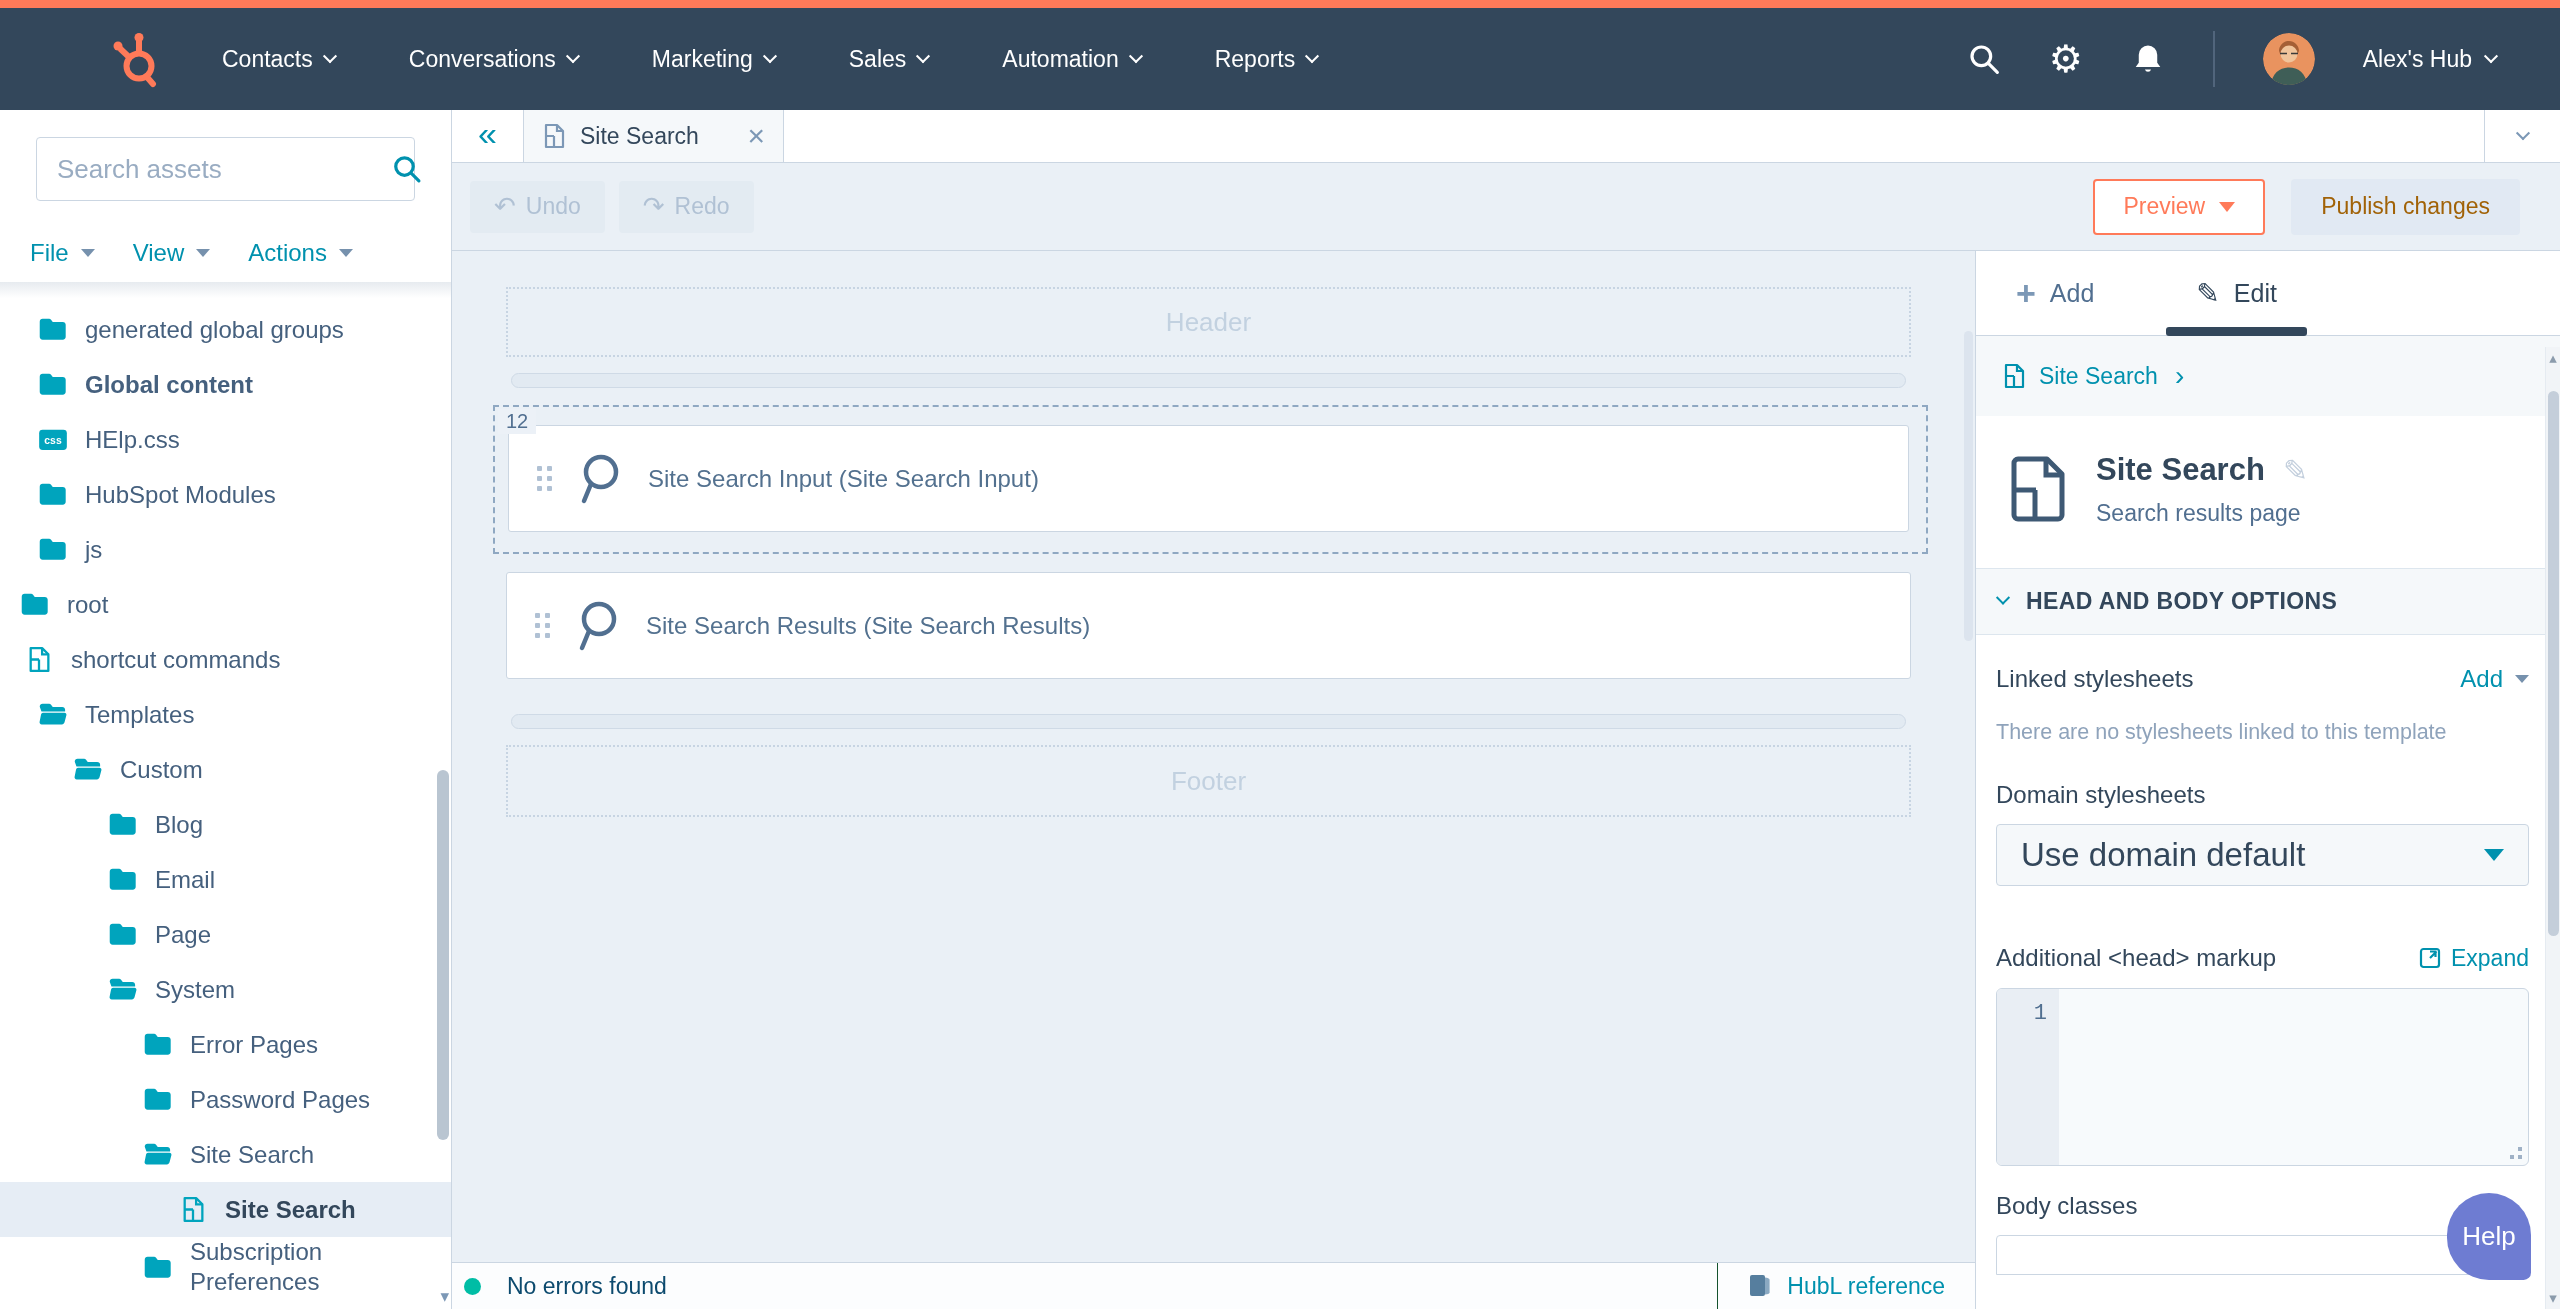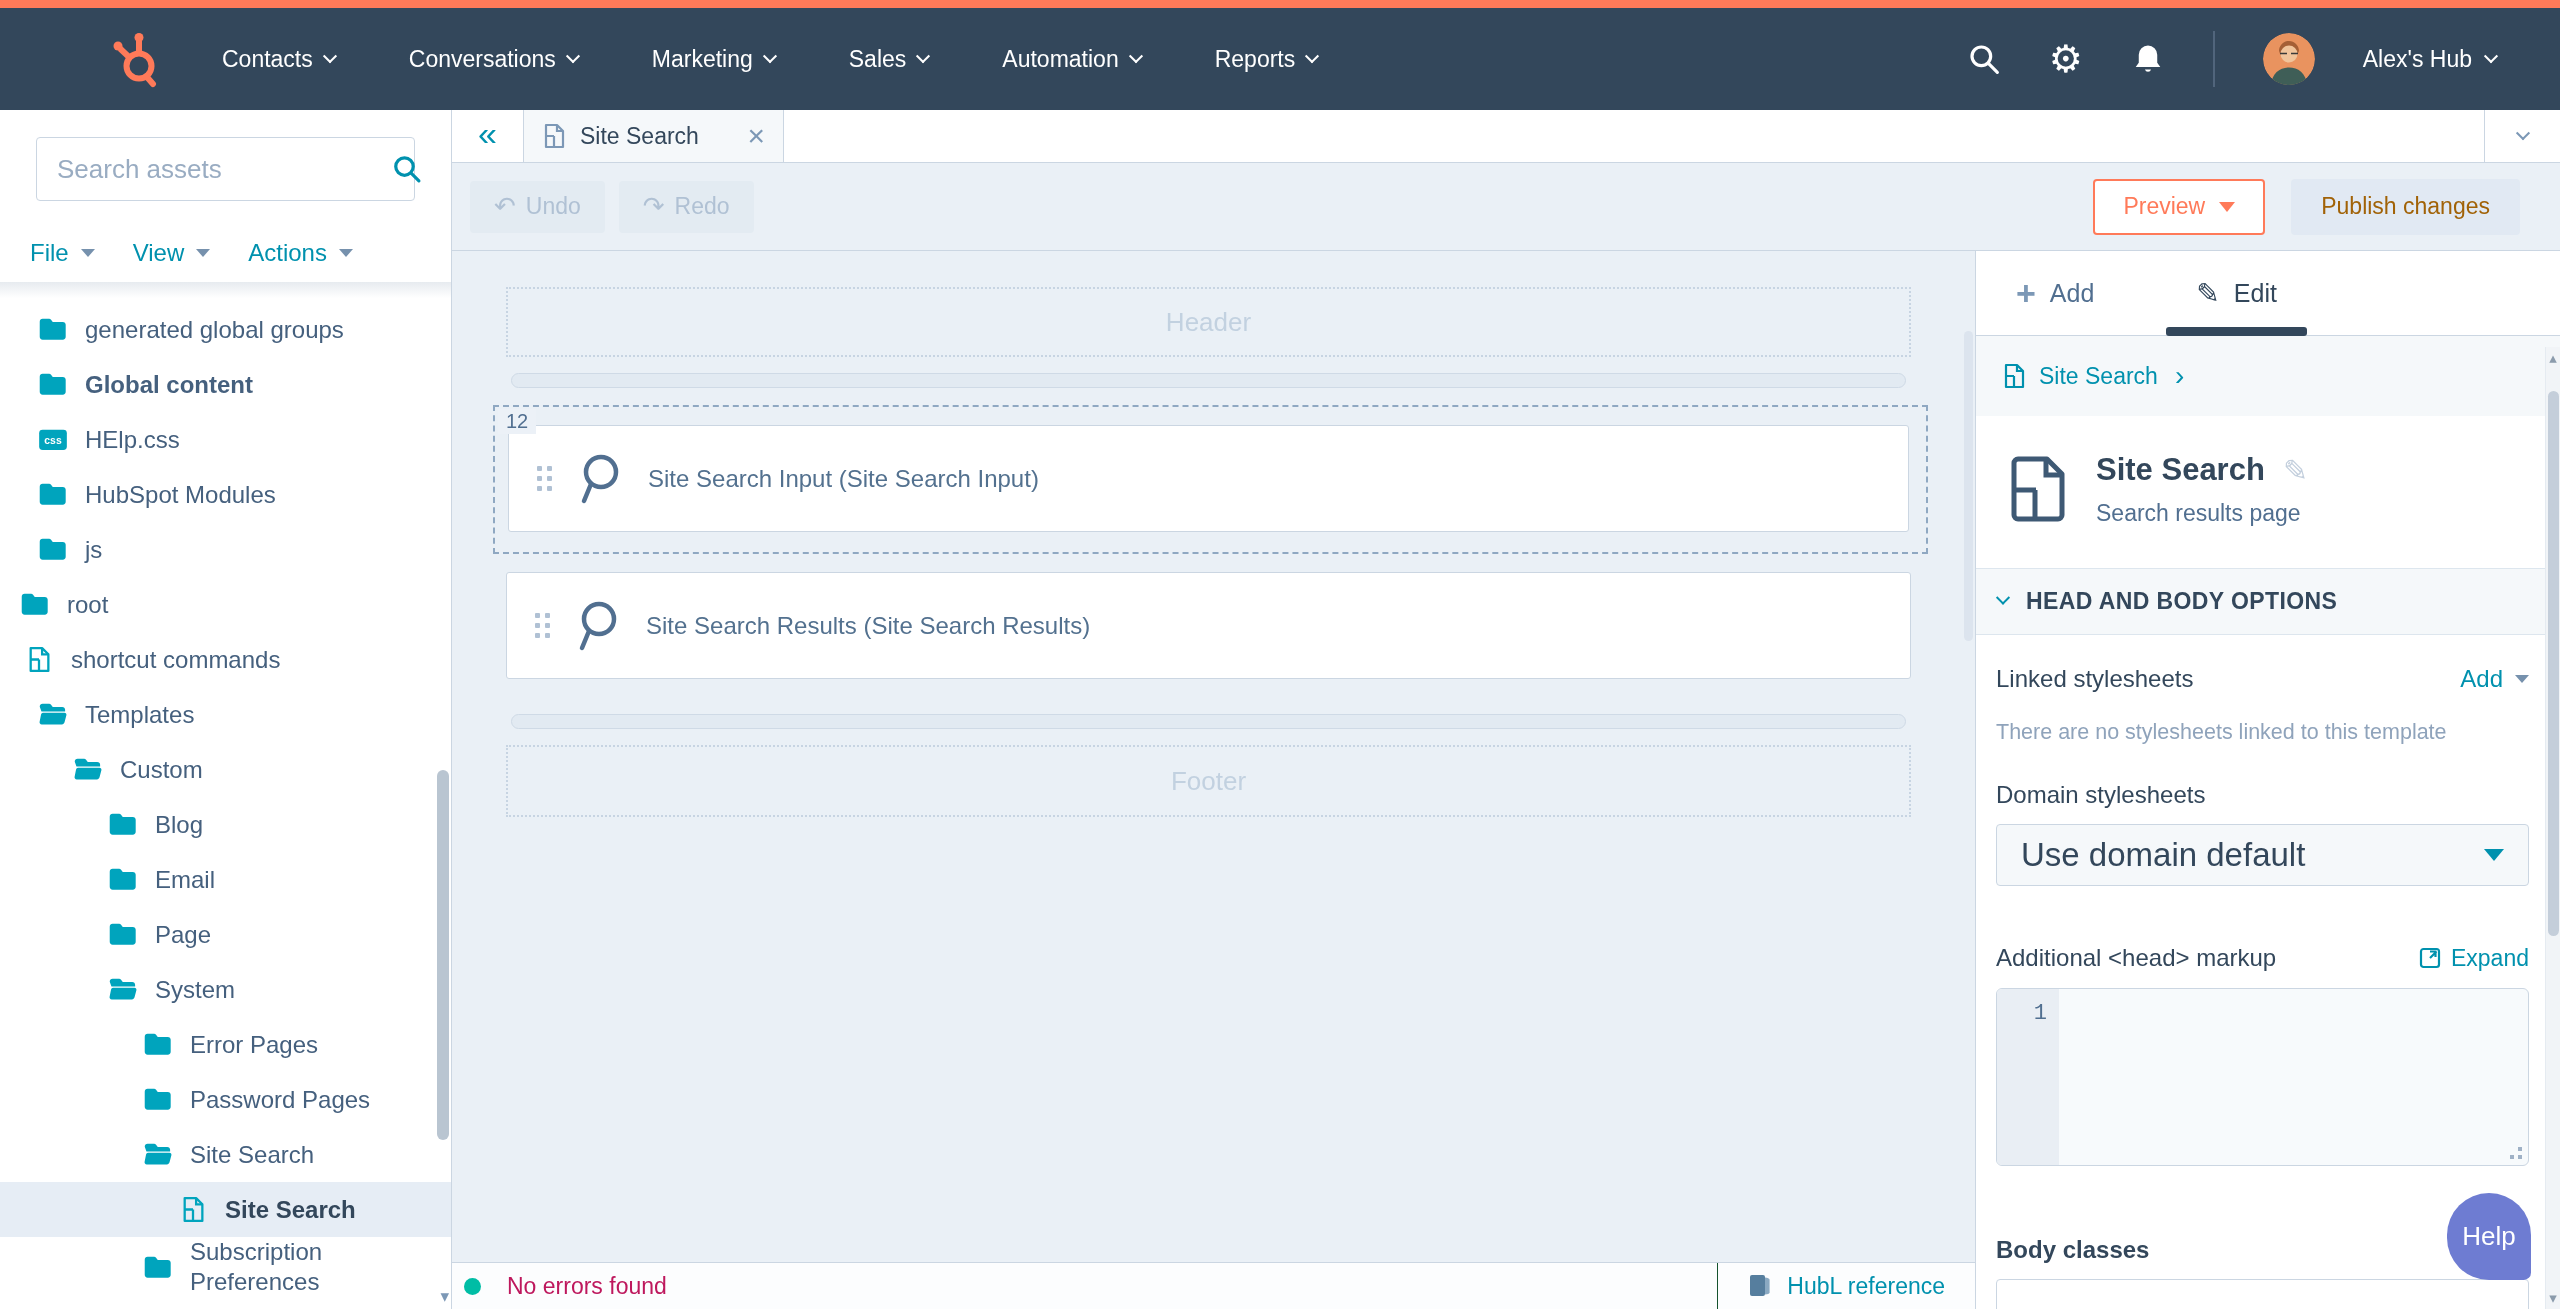--- a/index.html
+++ b/index.html
@@ -90,21 +90,21 @@
   .drag-handle i { display:flex; flex-direction:column; gap:5px; }
   .drag-handle b { width:5px; height:5px; background:#b0c1d4; border-radius:1px; }
   .mod-search-icon { width:50px; height:54px; color:#516f90; margin-right:24px; flex:none; }
   .mod-label { font-size:24px; color:#53718f; }
   .module-solo { margin:18px 0 0 0; }
   .canvas-sb { position:absolute; top:80px; right:2px; width:9px; height:310px; background:#dce4ee; border-radius:5px; }
 
   .canvas-status { position:absolute; left:0; right:0; bottom:0; height:47px; background:#fcfdfe;
     border-top:1px solid #cbd6e2; display:flex; align-items:center; }
   .status-dot { width:17px; height:17px; border-radius:50%; background:#00bda5; margin:0 26px 0 12px; flex:none; }
-  .status-text { font-size:23px; color:#be185d; }
+  .status-text { font-size:23px; color:#0c4a6e; }
   .hubl { margin-left:auto; height:100%; border-left:1px solid #14532d; display:flex; align-items:center;
     padding:0 30px; gap:14px; color:#0091ae; font-size:23px; cursor:pointer; min-width:244px; }
   .hubl svg { width:25px; height:26px; }
 
   
   .inspector { width:585px; background:#fff; border-left:1px solid #cbd6e2; position:relative; flex:none; }
   .insp-tabs { height:85px; display:flex; align-items:center; border-bottom:1px solid #cbd6e2; }
   .insp-tab { display:flex; align-items:center; gap:14px; font-size:25px; cursor:pointer; height:100%; }
   .insp-tab-add { margin-left:40px; color:#516f90; }
   .insp-tab-add .plus { color:#7c98b6; font-size:34px; font-weight:bold; line-height:1; }
@@ -141,21 +141,21 @@
   .lbl-head-markup { margin-top:58px; }
   .expand-link { margin-left:auto; display:flex; align-items:center; gap:10px; color:#0091ae; font-size:23px; cursor:pointer; }
   .expand-link svg { width:22px; height:22px; }
   .code-editor { margin-top:16px; height:178px; border:1px solid #cbd6e2; border-radius:6px; background:#f7fafc;
     display:flex; overflow:hidden; position:relative; }
   .gutter { width:62px; background:#e9eef4; color:#516f90; font-family:"Liberation Mono",monospace; font-size:22px;
     text-align:right; padding:12px 12px 0 0; }
   .code-area { flex:1; cursor:text; }
   .grip { position:absolute; right:6px; bottom:6px; width:4px; height:4px; background:#9fb1c6;
     box-shadow:-8px 0 0 #9fb1c6, 0 -8px 0 #9fb1c6; }
-  .lbl-body-classes { margin-top:70px;font-weight:bold; }
+  .lbl-body-classes { margin-top:26px; }
   .text-input { margin-top:15px; height:40px; background:#fff; border:1px solid #cbd6e2; border-radius:4px 4px 0 0;
     width:100%; font-size:24px; padding:0 16px; color:#33475b; outline:none; font-family:"Liberation Sans",sans-serif; }
   .insp-sb { position:absolute; top:96px; right:0; bottom:0; width:15px; background:#f1f4f7; border-left:1px solid #e5ebf1; }
   .insp-sb .up { position:absolute; top:2px; left:0; right:0; text-align:center; color:#8b9bac; font-size:15px; }
   .insp-sb .dn { position:absolute; bottom:2px; left:0; right:0; text-align:center; color:#8b9bac; font-size:15px; }
   .insp-sb-thumb { position:absolute; top:44px; left:2px; width:11px; height:545px; background:#c4ceda; border-radius:6px; }
 
   .help-btn { position:absolute; left:2447px; top:1193px; width:84px; height:87px; background:#6e7cd2;
     border-radius:46px 46px 8px 46px; color:#fff; font-size:26px; display:flex; align-items:center;
     justify-content:center; cursor:pointer; z-index:10; }

